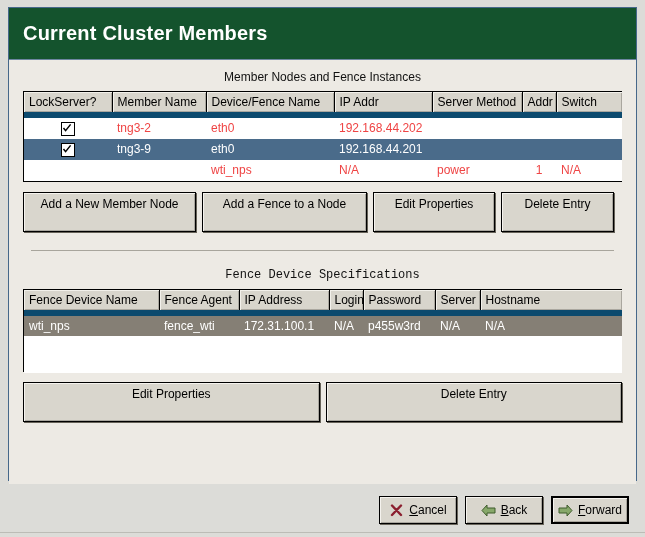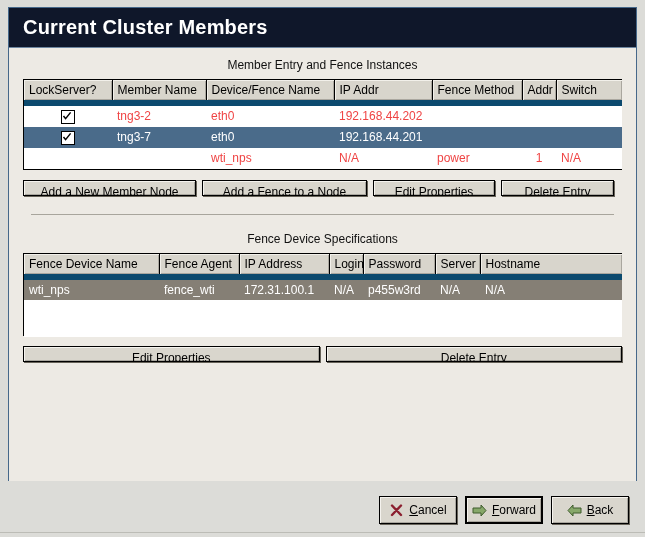--- a/index.html
+++ b/index.html
@@ -33,22 +33,22 @@
     top: 7px;
     width: 629px;
     height: 474px;
     box-sizing: border-box;
     border: 1px solid #46688a;
     background: #edeae4;
   }
 
   
   .titlebar {
-    height: 40px;
-    background: #0f172a;
+    height: 52px;
+    background: #14532d;
     display: flex;
     align-items: center;
     padding-left: 14px;
     box-sizing: border-box;
     border-bottom: 1px solid #6d86a0;
   }
   .titlebar-text {
     color: #ffffff;
     font-size: 20px;
     font-weight: bold;
@@ -137,21 +137,21 @@
     margin: 10px 14px 0 14px;
     gap: 6px;
   }
   .btn {
     background: #d9d6cd;
     border: 1px solid #000000;
     box-shadow: inset 1px 1px 0 #f5f3ee, inset -1px -1px 0 #a9a69e, 1px 1px 0 #666258;
     font-size: 12px;
     font-family: "Liberation Sans", sans-serif;
     color: #000000;
-    height: 16px;
+    height: 40px;
     line-height: 22px;
     text-align: center;
     box-sizing: border-box;
     padding: 0 4px;
     cursor: default;
     white-space: nowrap;
     overflow: hidden;
   }
   .btn.flex1 { flex: 1 1 0; }
 
@@ -216,40 +216,40 @@
 <div class="window">
 
   <div class="content-panel">
 
     <div class="titlebar">
       <span class="titlebar-text">Current Cluster Members</span>
     </div>
 
     <div class="panel-body">
 
-      <div class="section-title">Member Entry and Fence Instances</div>
+      <div class="section-title">Member Nodes and Fence Instances</div>
 
       <div class="table-wrap">
         <table class="grid">
           <colgroup>
             <col style="width:88px">
               <col style="width:94px">
               <col style="width:128px">
             <col style="width:98px">
               <col style="width:90px">
               <col style="width:34px">
               <col style="width:66px">
           </colgroup>
           <thead>
             <tr>
               <th>LockServer?</th>
               <th>Member Name</th>
               <th>Device/Fence Name</th>
               <th>IP Addr</th>
-              <th>Fence Method</th>
+              <th>Server Method</th>
               <th>Addr</th>
               <th>Switch</th>
             </tr>
           </thead>
           <tbody>
             <tr class="row-plain">
               <td class="c-center">
                 <span class="cbox">
                   <svg width="10" height="10" viewBox="0 0 10 10">
                       <path d="M1.5 5 L3.6 7.6 L8.6 1.4" stroke="#000" stroke-width="1.5" fill="none"></path>
@@ -264,21 +264,21 @@
               <td></td>
             </tr>
             <tr class="row-sel-focus">
               <td class="c-center">
                 <span class="cbox">
                   <svg width="10" height="10" viewBox="0 0 10 10">
                       <path d="M1.5 5 L3.6 7.6 L8.6 1.4" stroke="#000" stroke-width="1.5" fill="none"></path>
                     </svg>
                 </span>
               </td>
-              <td>tng3-7</td>
+              <td>tng3-9</td>
               <td>eth0</td>
               <td>192.168.44.201</td>
               <td></td>
               <td class="c-center"></td>
               <td></td>
             </tr>
             <tr class="row-plain">
               <td class="c-center"></td>
               <td></td>
               <td>wti_nps</td>
@@ -295,21 +295,21 @@
         <div class="btn" style="width:173px">Add a New Member Node</div>
         <div class="btn" style="width:165px">Add a Fence to a Node</div>
         <div class="btn" style="width:122px">Edit Properties</div>
         <div class="btn" style="width:113px">Delete Entry</div>
       </div>
 
       <div style="position:relative; height:36px;">
         <div class="divider" style="top:18px;"></div>
       </div>
 
-      <div class="section-title" style="padding-top:0;">Fence Device Specifications</div>
+      <div class="section-title" style="padding-top:0;font-family:Liberation Mono, monospace;">Fence Device Specifications</div>
 
       <div class="table-wrap" style="height:83px;">
         <table class="grid">
           <colgroup>
             <col style="width:135px">
               <col style="width:80px">
               <col style="width:90px">
             <col style="width:34px">
               <col style="width:72px">
               <col style="width:45px">
@@ -356,35 +356,35 @@
 
       <div class="nav-btn">
         <span class="ico">
           <svg width="13" height="13" viewBox="0 0 13 13">
             <path d="M2 1.5 L11 11 M11 1.5 L2 11" stroke="#8b1f2f" stroke-width="2.4" stroke-linecap="round"></path>
           </svg>
         </span>
         <span class="lbl"><u>C</u><span>ancel</span></span>
       </div>
 
+      <div class="nav-btn">
+        <span class="ico">
+          <svg width="15" height="13" viewBox="0 0 15 13">
+            <path d="M6 1 L1 6.5 L6 12 L6 9 L14 9 L14 4 L6 4 Z" fill="#87a86a" stroke="#3f5c2d" stroke-width="1"></path>
+          </svg>
+        </span>
+        <span class="lbl"><u>B</u><span>ack</span></span>
+      </div>
+
       <div class="nav-btn focused">
         <span class="ico">
           <svg width="15" height="13" viewBox="0 0 15 13">
             <path d="M9 1 L14 6.5 L9 12 L9 9 L1 9 L1 4 L9 4 Z" fill="#87a86a" stroke="#3f5c2d" stroke-width="1"></path>
           </svg>
         </span>
         <span class="lbl"><u>F</u><span>orward</span></span>
       </div>
 
-      <div class="nav-btn">
-        <span class="ico">
-          <svg width="15" height="13" viewBox="0 0 15 13">
-            <path d="M6 1 L1 6.5 L6 12 L6 9 L14 9 L14 4 L6 4 Z" fill="#87a86a" stroke="#3f5c2d" stroke-width="1"></path>
-          </svg>
-        </span>
-        <span class="lbl"><u>B</u><span>ack</span></span>
-      </div>
-
     </div>
     <div class="footer-line"></div>
   </div>
 
 </div>
 
 </body></html>

